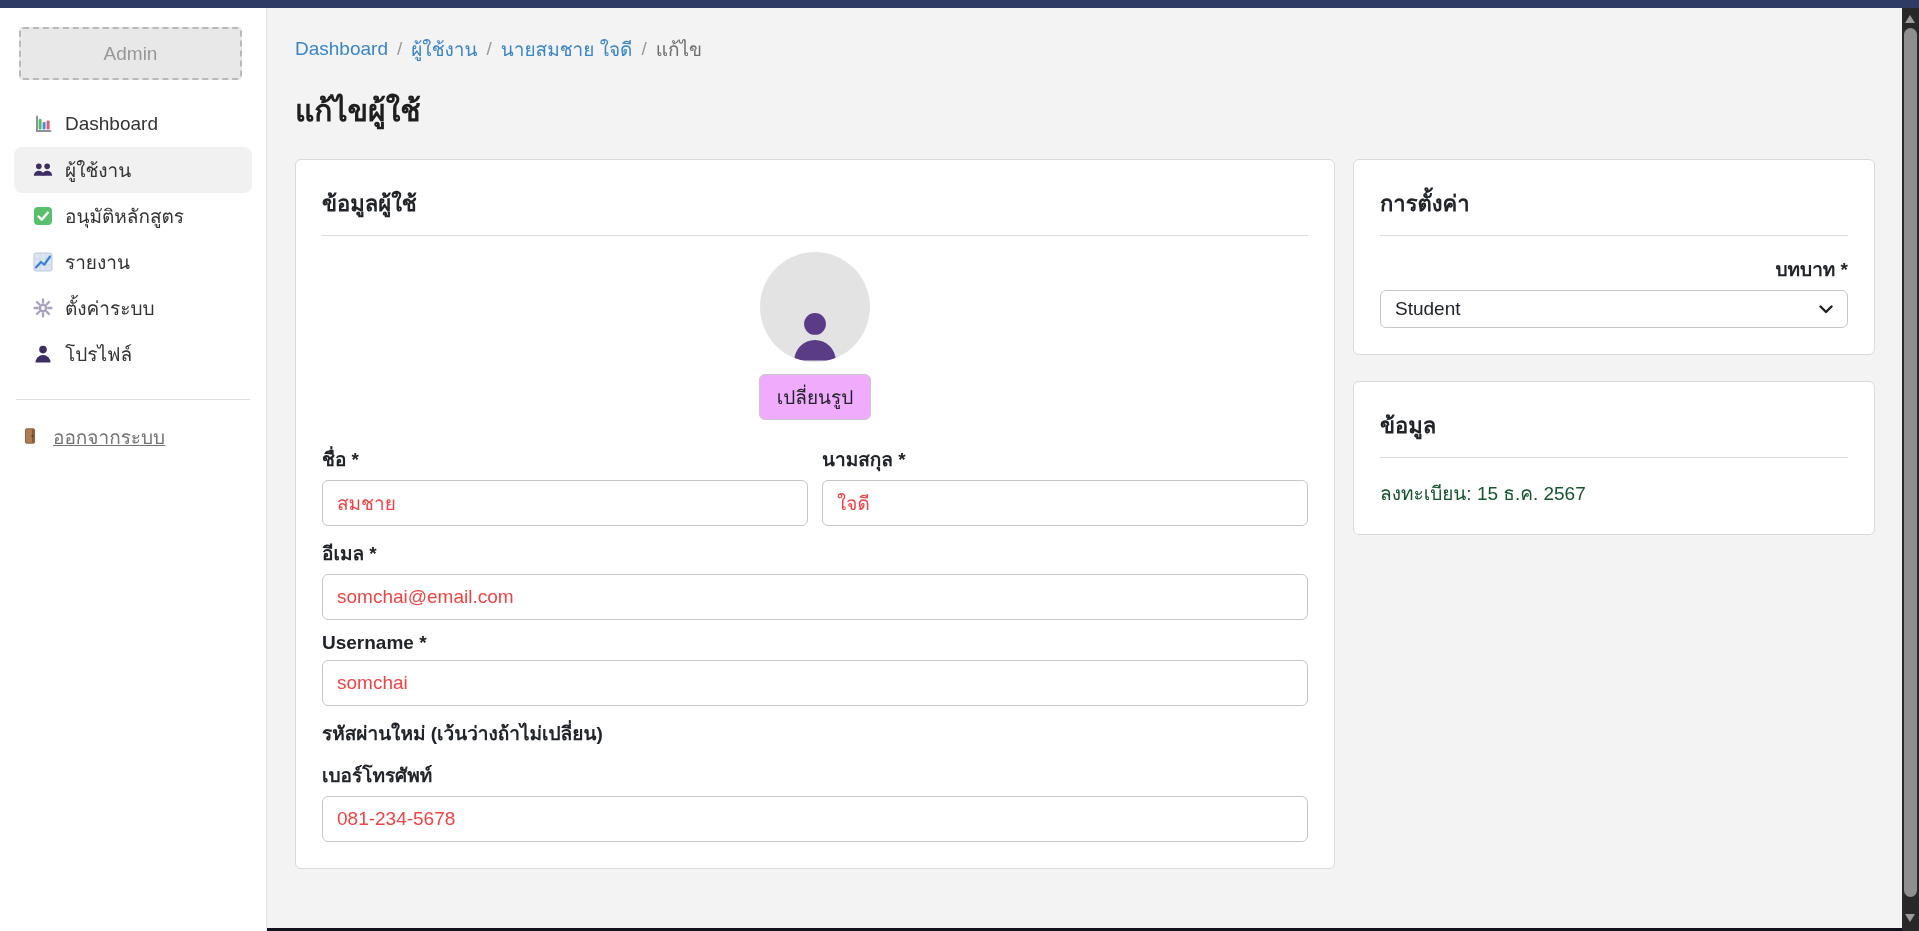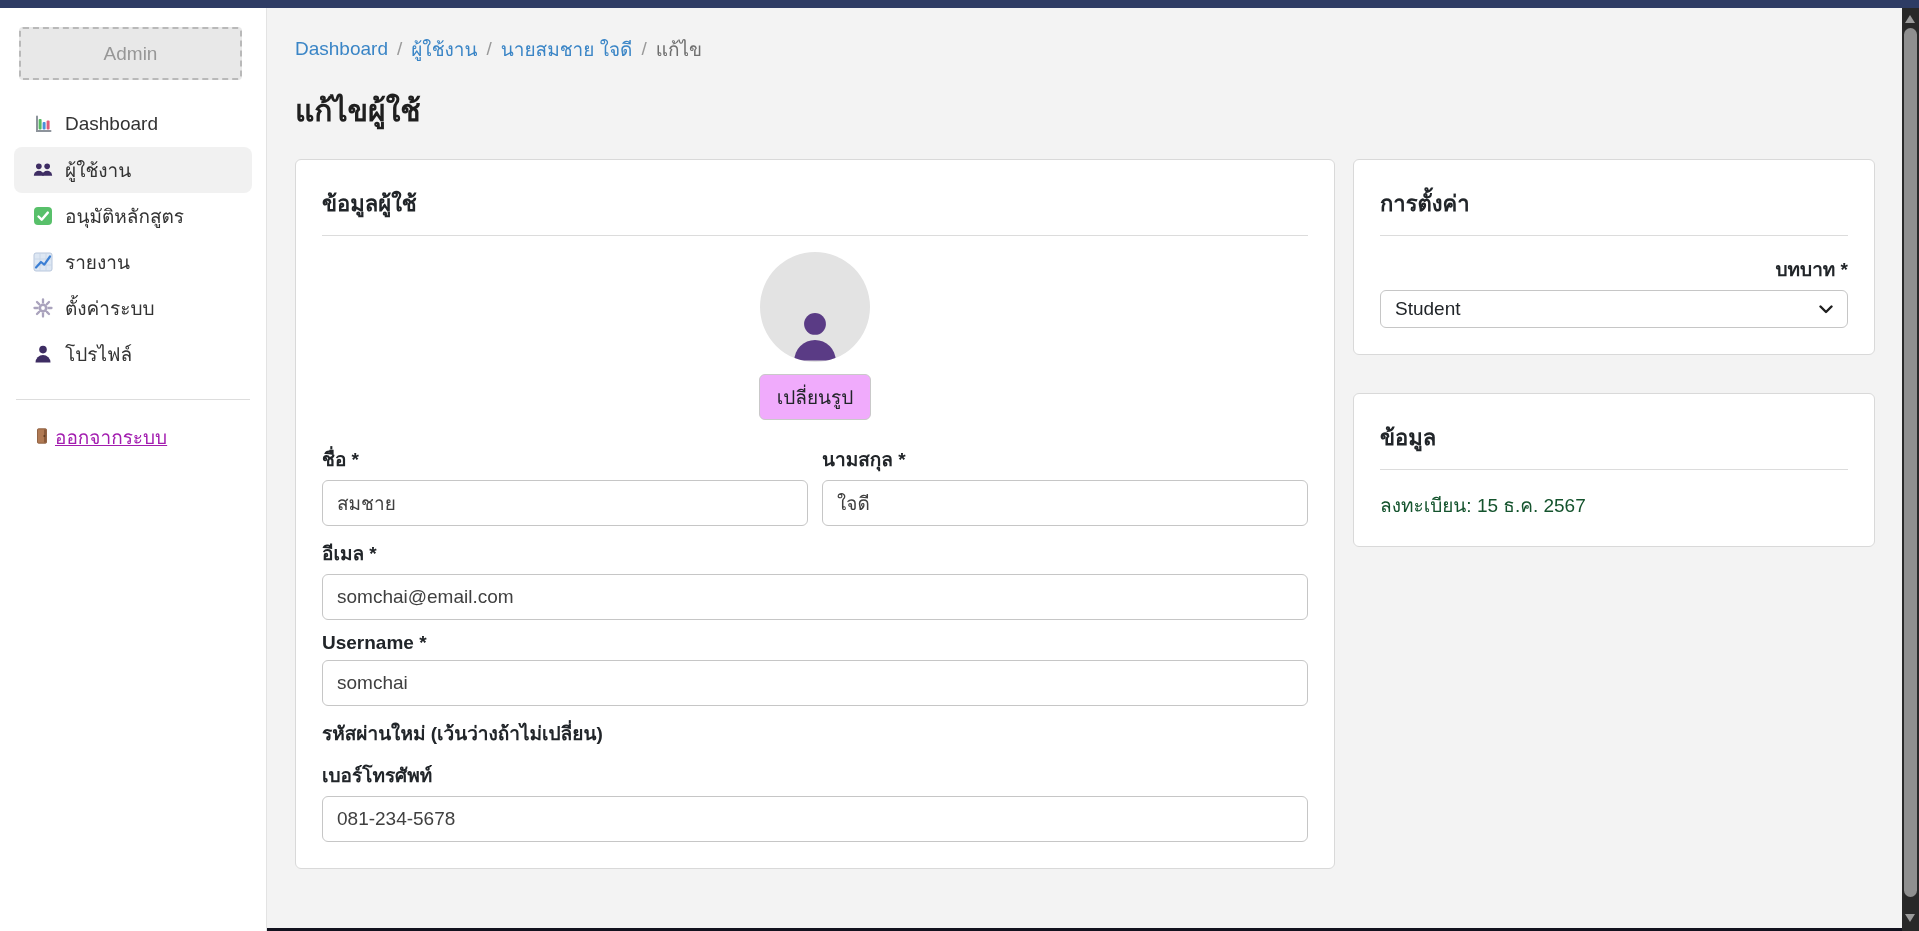--- a/index.html
+++ b/index.html
@@ -12,48 +12,48 @@
   
   .sidebar { position:absolute; top:8px; left:0; width:267px; height:923px; background:#ffffff; border-right:1px solid #e3e3e3; z-index:10; }
   .brand { margin:19px 24px 0 19px; height:53px; background:#e8e8e8; border:2px dashed #b9b9b9; border-radius:4px;
            display:flex; align-items:center; justify-content:center; color:#979797; font-size:19px; }
   .nav { margin-top:21px; }
   .nav-item { height:46px; margin:0 14px; padding-left:19px; display:flex; align-items:center; gap:12px;
               font-size:19px; color:#333; border-radius:8px; cursor:pointer; }
   .nav-item.active { background:#f1f1f1; }
   .nav-icon { width:20px; height:20px; display:inline-flex; flex:0 0 20px; }
   .side-divider { border-top:1px solid #dddddd; margin:22px 16px; }
-  .logout { display:flex; align-items:center; gap:2px; padding-left:33px; font-size:19px; color:#a21caf;
+  .logout { display:flex; align-items:center; gap:12px; padding-left:21px; font-size:19px; color:#737373;
             text-decoration:underline; cursor:pointer; }
 
   
   .content { position:absolute; top:8px; left:268px; width:1634px; height:923px; padding:26px 26px 0 27px; background:#f3f3f3; }
   .breadcrumb { font-size:19px; color:#9a9a9a; margin-bottom:23px; display:flex; gap:9px; align-items:center; }
   .crumb-link { color:#3a85c6; cursor:pointer; }
   .crumb-current { color:#6f6f6f; }
   .page-title { font-size:30px; font-weight:bold; color:#1f1f1f; margin-bottom:25px; }
 
   .main-row { display:flex; gap:18px; align-items:flex-start; }
   .card { background:#ffffff; border:1px solid #d9d9d9; border-radius:6px; padding:26px; }
   .card-title { font-size:22px; font-weight:bold; color:#212529; padding-bottom:14px; border-bottom:1px solid #dcdcdc; }
   .form-card { width:1040px; }
-  .right-col { width:522px; display:flex; flex-direction:column; gap:38px; }
+  .right-col { width:522px; display:flex; flex-direction:column; gap:26px; }
 
   .avatar-wrap { margin-top:16px; text-align:center; }
   .avatar-circle { width:110px; height:110px; border-radius:50%; background:#e3e3e3; margin:0 auto;
                    display:flex; align-items:flex-end; justify-content:center; overflow:hidden; }
   .photo-btn { margin-top:12px; display:inline-block; background:#f0abfc; border:1px solid #c9c9c9; border-radius:6px;
                padding:7px 17px; font-size:19px; color:#212529; cursor:pointer; }
 
   .fields { margin-top:24px; }
   .row2 { display:grid; grid-template-columns:1fr 1fr; column-gap:14px; }
   .field { margin-bottom:12px; }
   .field label { display:block; font-size:19px; font-weight:bold; color:#212529; margin-bottom:6px; }
   .field input { width:100%; height:46px; border:1px solid #c6c6c6; border-radius:6px; padding:0 14px;
-                 font-size:19px; color:#404040; font-family:"Liberation Sans", sans-serif; background:#fff; }
+                 font-size:19px; color:#ef4444; font-family:"Liberation Sans", sans-serif; background:#fff; }
   .field input::placeholder { color:#9a9a9a; }
 
   .select-box { margin-top:0; height:38px; border:1px solid #c6c6c6; border-radius:6px; background:#fff;
                 display:flex; align-items:center; justify-content:space-between; padding:0 14px; font-size:19px;
                 color:#212529; cursor:pointer; }
   .settings-body { margin-top:18px; }
   .info-text { margin-top:20px; font-size:19px; color:#14532d; }
 
   
   .scrollbar { position:absolute; top:8px; right:0; width:17px; height:923px; background:#282828; z-index:30; }

